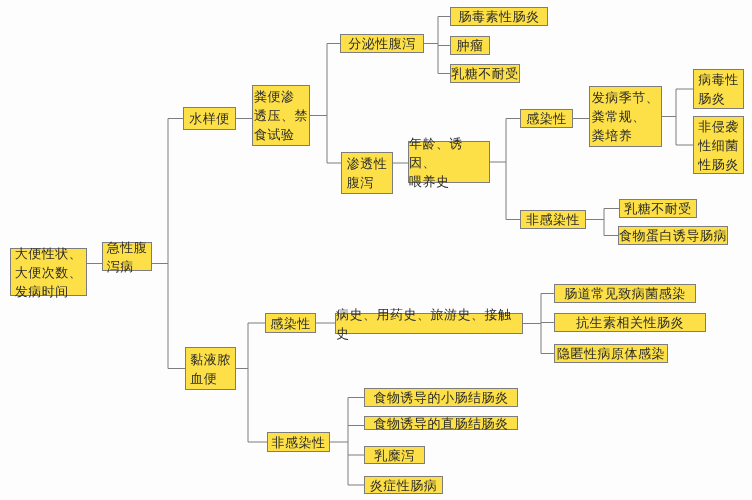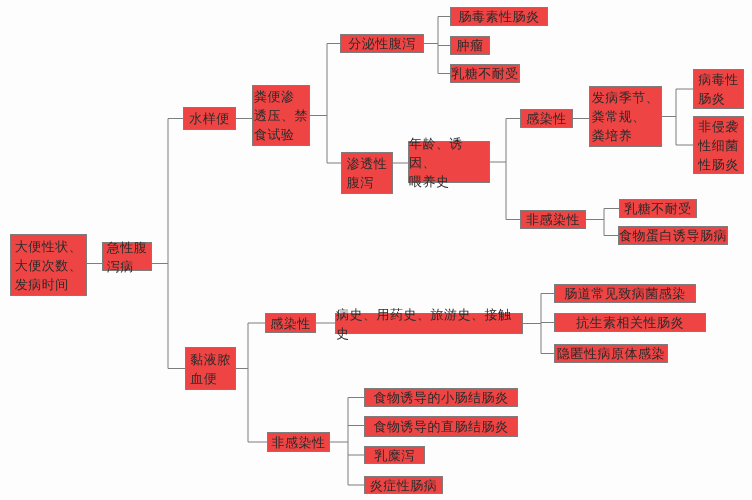--- a/index.html
+++ b/index.html
@@ -19,21 +19,21 @@
   #edges {
     position: absolute;
     left: 0;
     top: 0;
     pointer-events: none;
   }
   .node {
     position: absolute;
     box-sizing: border-box;
     border: 1px solid #7d7d7d;
-    background: #ef4444;
+    background: #fde047;
     display: flex;
     align-items: center;
     justify-content: center;
     font-size: 13px;
     line-height: 19px;
     letter-spacing: 0.5px;
     white-space: pre-line;
     text-align: left;
     color: #2b2b2b;
   }
@@ -85,21 +85,21 @@
       M541 322.5 H554
       M541 353.5 H554
       M330 442 H348
       M348 397.5 V485
       M348 397.5 H364
       M348 425.5 H364
       M348 455 H364
       M348 485 H364"></path>
   </svg>
 
-  <div class="node" style="left:10px;top:234px;width:77px;height:62px">大便性状、
+  <div class="node" style="left:10px;top:248px;width:77px;height:48px">大便性状、
 大便次数、
 发病时间</div>
 
   <div class="node" style="left:102px;top:242px;width:50px;height:29px">急性腹
 泻病</div>
 
   <div class="node" style="left:183px;top:107px;width:53px;height:23px">水样便</div>
 
   <div class="node" style="left:252px;top:85px;width:58px;height:61px">粪便渗
 透压、禁
@@ -148,19 +148,19 @@
   <div class="node" style="left:554px;top:284px;width:142px;height:19px">肠道常见致病菌感染</div>
 
   <div class="node" style="left:554px;top:313px;width:152px;height:19px">抗生素相关性肠炎</div>
 
   <div class="node" style="left:554px;top:344px;width:114px;height:19px">隐匿性病原体感染</div>
 
   <div class="node" style="left:267px;top:432px;width:63px;height:20px">非感染性</div>
 
   <div class="node" style="left:364px;top:388px;width:154px;height:19px">食物诱导的小肠结肠炎</div>
 
-  <div class="node" style="left:364px;top:416px;width:154px;height:21px">食物诱导的直肠结肠炎</div>
+  <div class="node" style="left:364px;top:416px;width:154px;height:14px">食物诱导的直肠结肠炎</div>
 
   <div class="node" style="left:364px;top:446px;width:61px;height:18px">乳糜泻</div>
 
   <div class="node" style="left:364px;top:476px;width:79px;height:18px">炎症性肠病</div>
 
 </div>
 
 </body></html>

